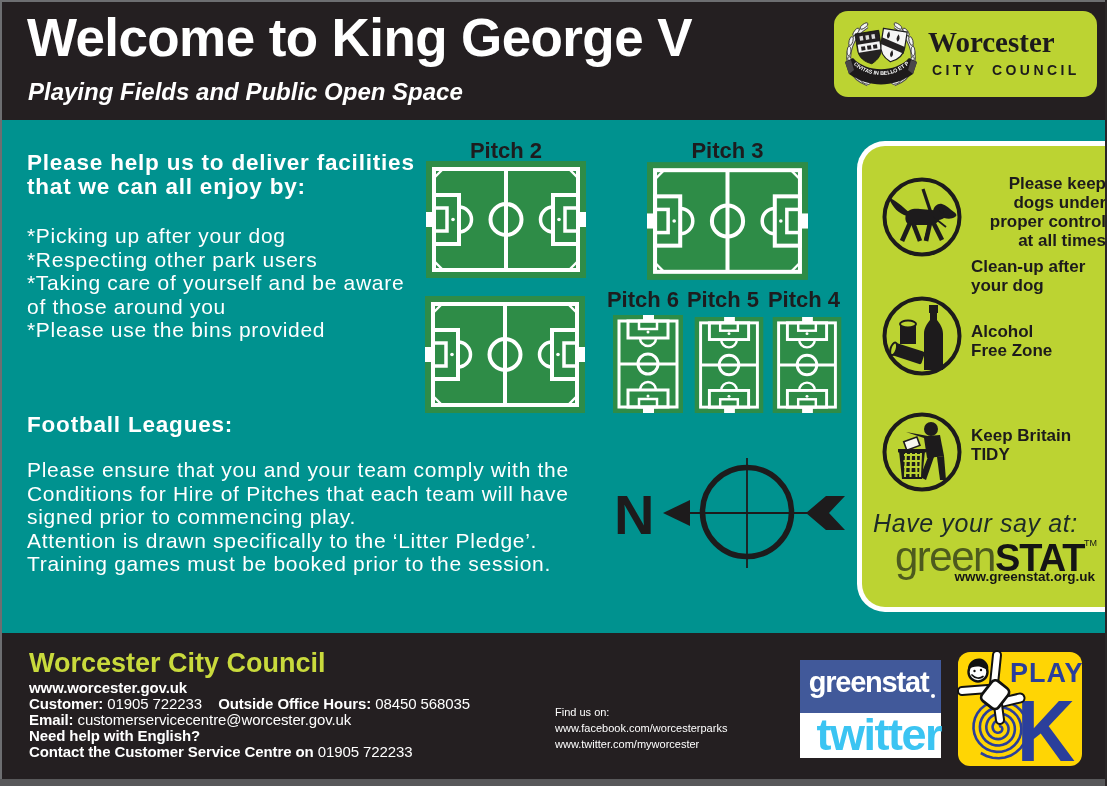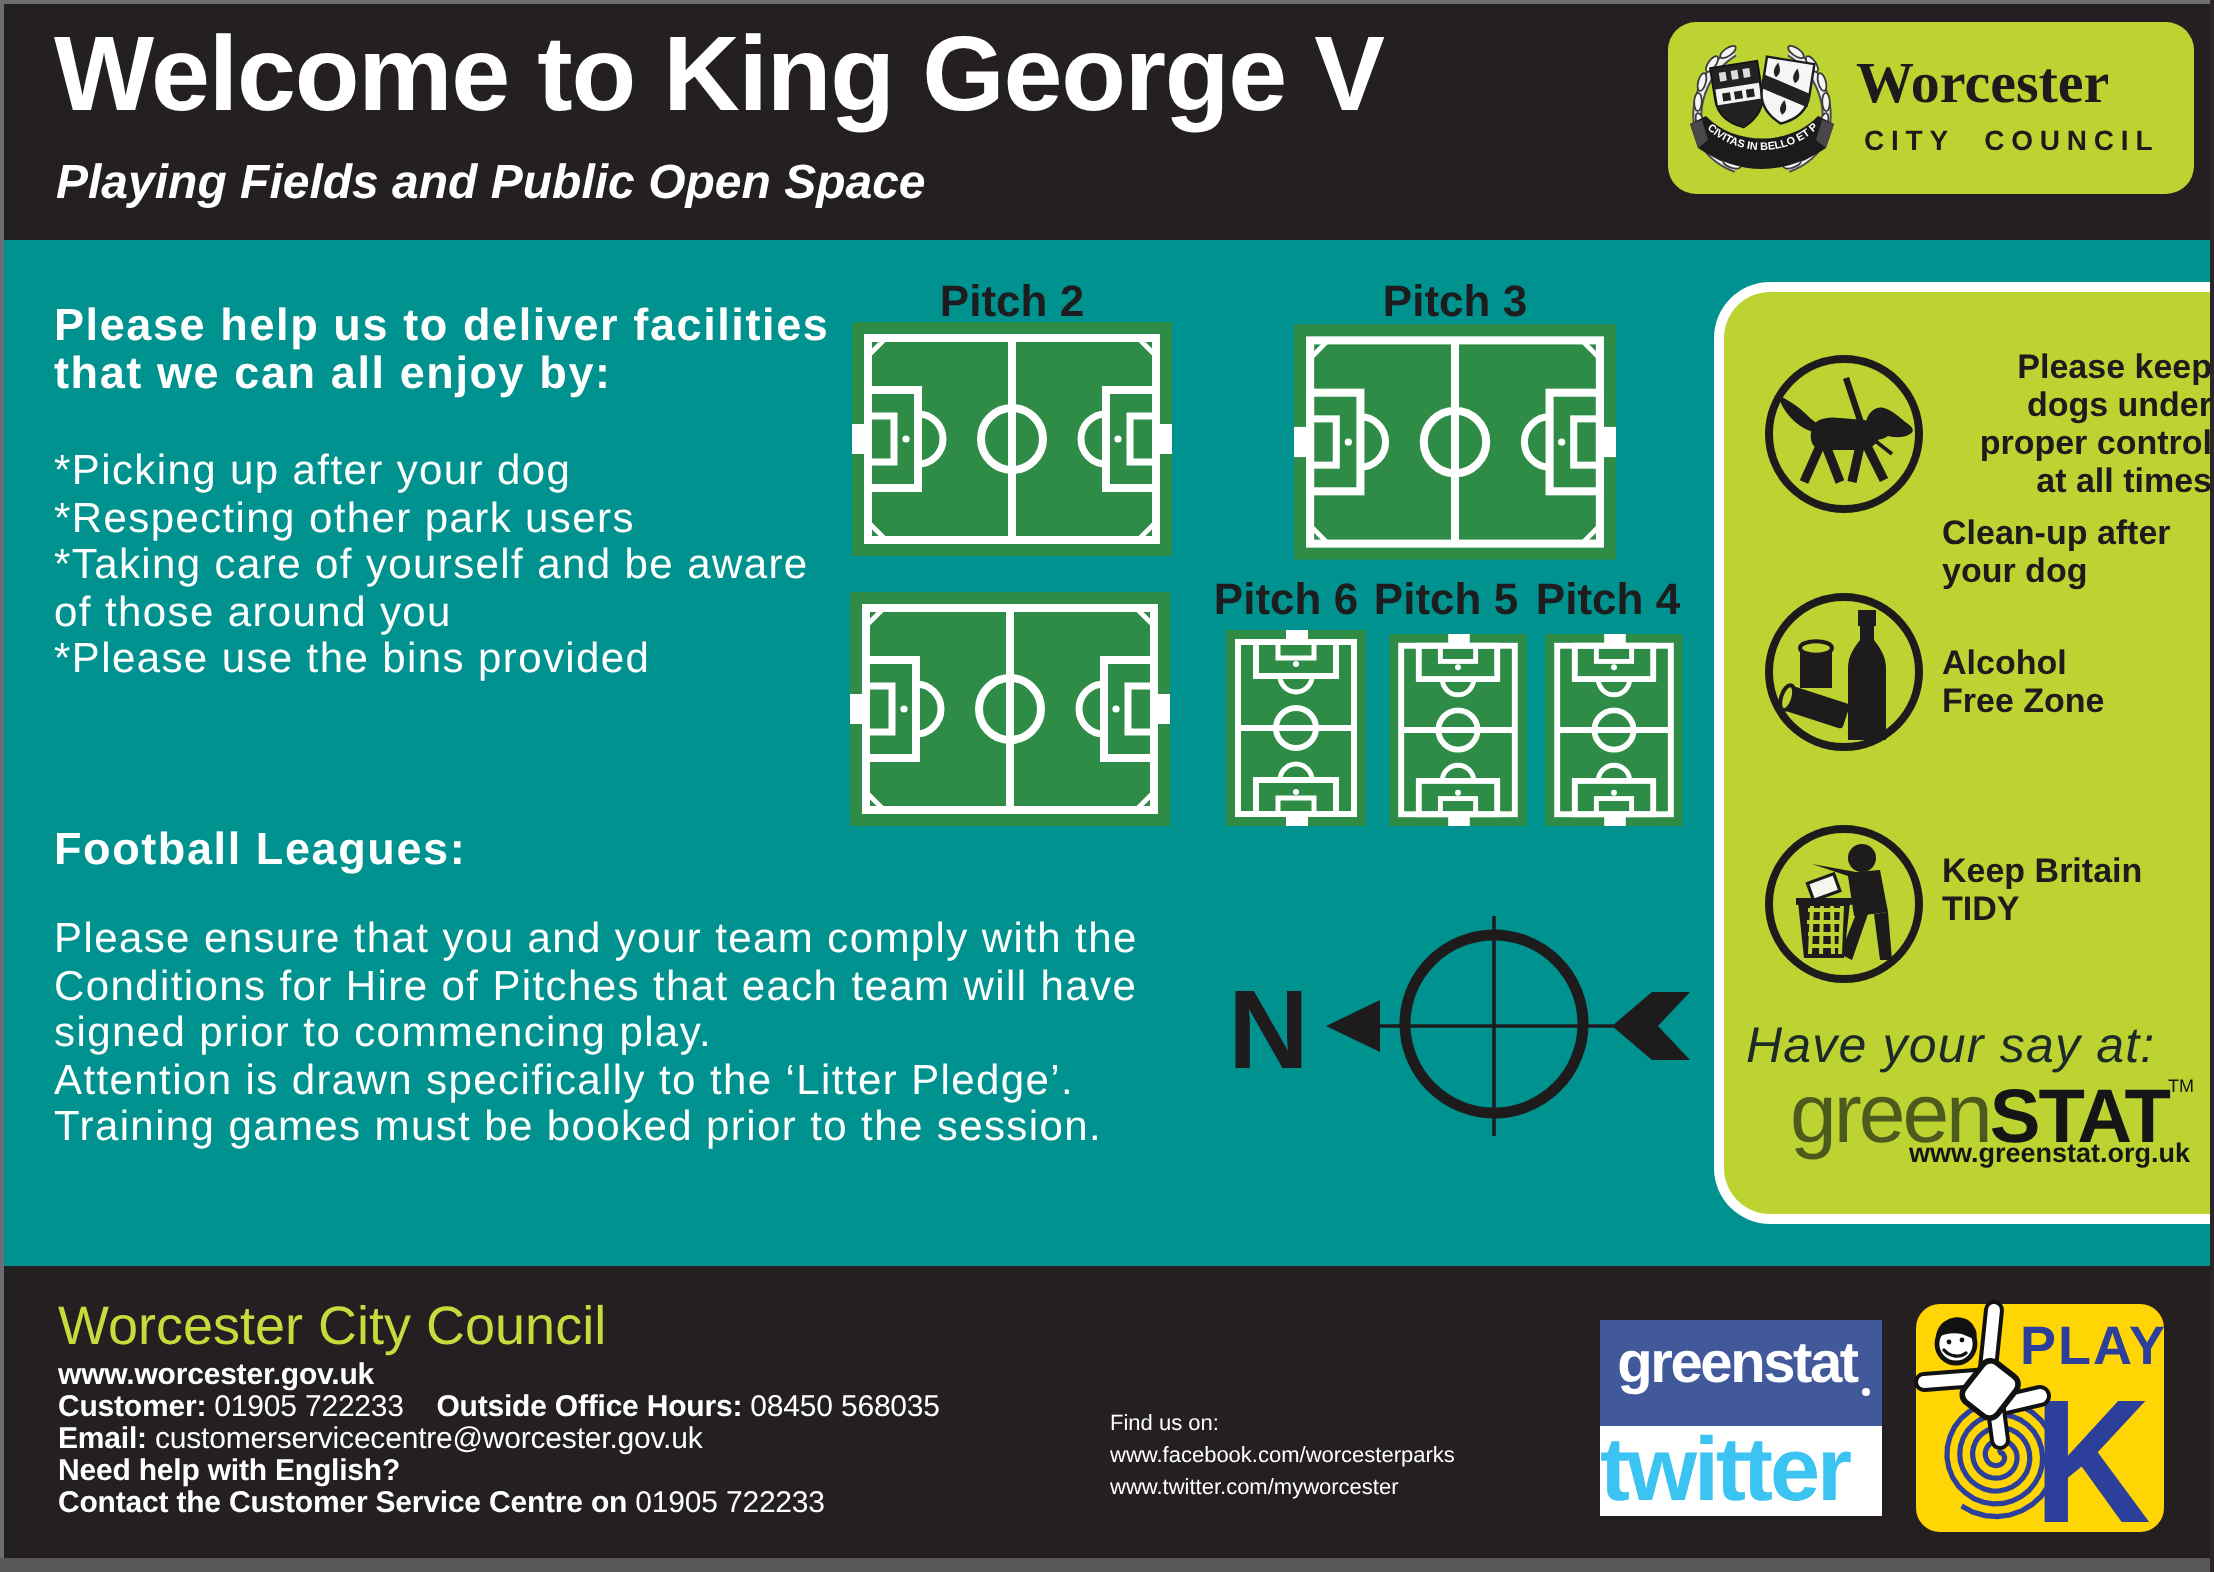--- a/index.html
+++ b/index.html
@@ -337,41 +337,41 @@
 <div class="abs" style="left:971px;top:426px;width:140px;color:#1d1b1c;font-size:17px;font-weight:bold;line-height:19px;">Keep Britain TIDY</div>
 
 <div class="abs" style="left:873px;top:509px;color:#1d2a28;font-size:25px;font-style:italic;letter-spacing:0.6px;">Have your say at:</div>
 
 <svg class="abs" style="left:862px;top:500px;" width="245" height="105" viewBox="0 0 245 105">
 <text x="33" y="71" font-family="Liberation Sans,sans-serif" font-size="42" fill="#4d5a1e" letter-spacing="-1.5">green<tspan font-size="38" font-weight="bold" fill="#151515" letter-spacing="-1">STAT</tspan></text>
 <text x="222" y="46" font-family="Liberation Sans,sans-serif" font-size="9" fill="#151515">TM</text>
 <text x="233" y="81" text-anchor="end" font-family="Liberation Sans,sans-serif" font-size="13.5" font-weight="bold" fill="#151515">www.greenstat.org.uk</text>
 </svg>
 
-<div class="abs" style="left:29px;top:648px;color:#c9da3c;font-size:27px;font-weight:normal;">Worcester City Council</div>
+<div class="abs" style="left:29px;top:648px;color:#c9da3c;font-size:27px;font-weight:bold;">Worcester City Council</div>
 
 <div class="abs" style="left:29px;top:680px;color:#fff;font-size:15px;letter-spacing:-0.1px;line-height:16.1px;">
 <b>www.worcester.gov.uk</b><br>
 <b>Customer:</b> 01905 722233&nbsp;&nbsp;&nbsp;&nbsp;<b>Outside Office Hours:</b> 08450 568035<br>
 <b>Email:</b> customerservicecentre@worcester.gov.uk<br>
 <b>Need help with English?</b><br>
 <b>Contact the Customer Service Centre on</b> 01905 722233
 </div>
 
 <div class="abs" style="left:555px;top:704px;color:#fff;font-size:11px;line-height:16.2px;">Find us on:<br>www.facebook.com/worcesterparks<br>www.twitter.com/myworcester</div>
 
 <div class="abs" style="left:800px;top:660px;width:141px;height:53px;background:#41599a;"></div>
 
 <div class="abs" style="left:800px;top:666px;width:137px;text-align:center;color:#fff;font-size:29px;font-weight:bold;letter-spacing:-1.2px;">greenstat</div>
 
 <div class="abs" style="left:931px;top:694px;width:4px;height:4px;background:#fff;border-radius:2px;"></div>
 
 <div class="abs" style="left:800px;top:713px;width:141px;height:45px;background:#ffffff;"></div>
 
-<div class="abs" style="left:800px;top:709px;width:141px;text-align:left;color:#3bc4f2;font-size:45px;font-weight:bold;letter-spacing:-1.5px;">twitter</div>
+<div class="abs" style="left:800px;top:709px;width:141px;text-align:right;color:#3bc4f2;font-size:45px;font-weight:bold;letter-spacing:-1.5px;">twitter</div>
 
 <div class="abs" style="left:958px;top:652px;width:124px;height:114px;background:#ffd504;border-radius:12px;"></div>
 
 <svg class="abs" style="left:958px;top:652px;" width="124" height="114" viewBox="0 0 124 114">
 <g fill="none" stroke="#2b3f9b" stroke-width="2.6">
 <path d="M41.0,74.5 L41.4,74.3 L41.8,74.2 L42.2,74.3 L42.7,74.4 L43.2,74.7 L43.6,75.1 L43.9,75.6 L44.2,76.3 L44.3,77.0 L44.2,77.7 L43.9,78.5 L43.5,79.2 L42.9,79.8 L42.1,80.3 L41.2,80.6 L40.2,80.8 L39.2,80.7 L38.1,80.4 L37.1,79.9 L36.2,79.1 L35.5,78.2 L35.0,77.0 L34.7,75.8 L34.6,74.4 L34.9,73.1 L35.5,71.8 L36.3,70.6 L37.4,69.5 L38.8,68.7 L40.3,68.2 L41.9,68.0 L43.6,68.2 L45.3,68.7 L46.8,69.6 L48.2,70.8 L49.3,72.3 L50.1,74.0 L50.5,75.9 L50.5,77.9 L50.1,79.9 L49.3,81.8 L48.1,83.5 L46.5,85.0 L44.6,86.1 L42.5,86.9 L40.2,87.1 L37.9,86.9 L35.6,86.3 L33.5,85.1 L31.6,83.5 L30.1,81.5 L29.0,79.2 L28.4,76.7 L28.3,74.0 L28.8,71.4 L29.8,68.9 L31.3,66.6 L33.4,64.6 L35.8,63.1 L38.5,62.1 L41.4,61.7 L44.4,61.9 L47.3,62.7 L50.0,64.1 L52.4,66.0 L54.4,68.5 L55.9,71.3 L56.7,74.4 L56.9,77.7 L56.4,81.0 L55.3,84.2 L53.4,87.1 L51.0,89.5 L48.1,91.5 L44.8,92.8 L41.3,93.5 L37.7,93.4 L34.1,92.5 L30.8,90.9 L27.8,88.7 L25.3,85.8 L23.4,82.4 L22.2,78.7 L21.9,74.8 L22.3,70.8 L23.6,67.0 L25.6,63.5 L28.4,60.5 L31.7,58.0 L35.6,56.3 L39.7,55.4 L44.0,55.4 L48.2,56.2 L52.2,57.9 L55.8,60.5 L58.9,63.7 L61.2,67.6 L62.7,71.9 L63.3,76.4 L63.0,81.0 L61.7,85.5 L59.4,89.7 L56.4,93.3 L52.6,96.3 L48.3,98.4 L43.6,99.7 L38.6,99.9 L33.7,99.1 L29.0,97.3 L24.8,94.5 L21.2,91.0 L18.3,86.7 L16.4,81.8 L15.5,76.7 L15.7,71.4 L17.0,66.3 L19.3,61.4 L22.6,57.1 L26.8,53.6 L31.6,51.0 L36.9,49.4 L42.5,48.9 L48.0,49.6 L53.4,51.4 L58.3,54.3 L62.6,58.2 L66.0,62.9 L68.3,68.2 L69.6,73.9 L69.6,79.9 L68.4,85.7 L66.0,91.2 L62.5,96.2 L58.0,100.3 L52.7,103.5 L46.9,105.5 L40.7,106.3 L34.5,105.8 L28.4,104.0 L22.8,101.0"></path>
 </g>
 <text x="52" y="30" font-size="27" font-weight="bold" fill="#2b3f9b" font-family="Liberation Sans,sans-serif" letter-spacing="1">PLAY</text>
 <text x="64" y="109" font-size="88" font-weight="bold" fill="#2b3f9b" font-family="Liberation Sans,sans-serif" transform="scale(0.92 1)">K</text>
 </svg>

